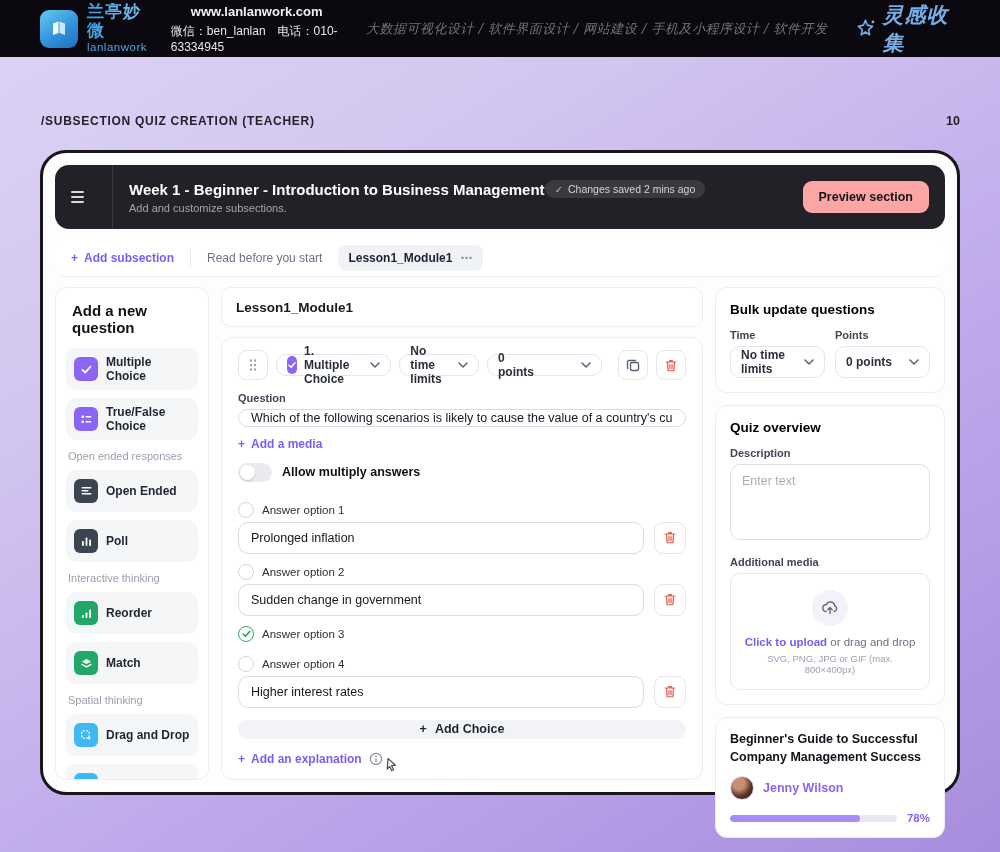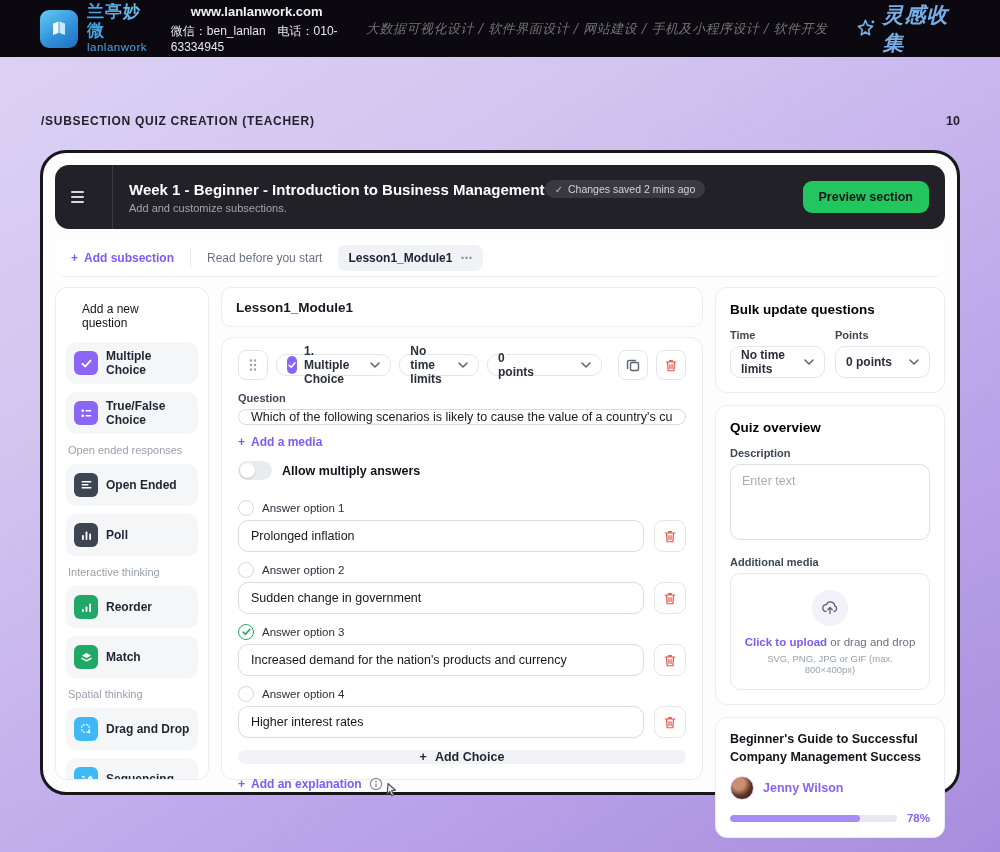--- a/index.html
+++ b/index.html
@@ -37,37 +37,37 @@
   .win-header { height:64px; flex:0 0 auto; background:#222127; border-radius:14px; display:flex; align-items:center; padding:0 16px; }
   .burger-wrap { width:42px; align-self:stretch; display:flex; align-items:center; border-right:1px solid #3b3a41; }
   .burger { display:flex; flex-direction:column; gap:3px; }
   .burger i { display:block; width:13px; height:2px; background:#d8d8dc; border-radius:1px; }
   .wh-text { margin-left:16px; }
   .wh-row { display:flex; align-items:center; }
   .wh-title { font-size:15px; font-weight:700; color:#ffffff; }
   .saved-badge { background:#3a393f; border-radius:999px; padding:3px 10px; font-size:10.5px; color:#d2d2d8; display:flex; align-items:center; gap:5px; }
   .saved-badge .chk { color:#b9b9c0; font-size:10px; }
   .wh-sub { font-size:11px; color:#a5a5ad; margin-top:4px; }
-  .preview-btn { margin-left:auto; background:#22c55e; color:#17161b; font-size:12.5px; font-weight:700;
+  .preview-btn { margin-left:auto; background:#fca5a5; color:#17161b; font-size:12.5px; font-weight:700;
     border:none; border-radius:9px; padding:9px 16px; cursor:pointer; }
   
   .tabstrip { height:38px; flex:0 0 auto; background:#ffffff; border-radius:10px; display:flex; align-items:center;
     padding:0 16px; gap:16px; border-bottom:1px solid #eef0f4; }
   .add-sub { display:flex; align-items:center; gap:6px; font-size:12px; font-weight:700; color:#7d5cf5; cursor:pointer; }
   .tab-divider { width:1px; height:18px; background:#e8eaef; }
   .tab-read { font-size:12px; color:#6b7280; cursor:pointer; }
   .tab-active { background:#f1f2f6; border-radius:8px; padding:6px 10px; display:flex; align-items:center; gap:8px;
     font-size:12px; font-weight:700; color:#1c2230; cursor:pointer; }
   .tab-more { color:#8b93a1; font-weight:700; letter-spacing:1px; }
   
   .content { display:flex; gap:12px; flex:1; min-height:0; }
   .card { background:#ffffff; border:1px solid #ecedf2; border-radius:12px; }
   .left-col { width:154px; flex:0 0 auto; }
   .palette { height:100%; padding:12px 10px; overflow:hidden; }
-  .palette-title { font-size:12px; font-weight:400; color:#10131a; margin:2px 16px 12px; }
+  .palette-title { font-size:15px; font-weight:700; color:#10131a; margin:2px 6px 12px; }
   .pal-label { font-size:11px; color:#99a0ac; margin:10px 2px 8px; }
   .pal-btn { display:flex; align-items:center; gap:8px; background:#f5f6f8; border-radius:10px; height:42px;
     padding:0 8px; margin-bottom:8px; cursor:pointer; }
   .pal-btn span.lbl { font-size:12px; font-weight:600; color:#1f2430; }
   .tile { width:24px; height:24px; border-radius:6px; display:flex; align-items:center; justify-content:center; flex:0 0 auto; }
   .tile.purple { background:#8b66f6; } .tile.slate { background:#3d4452; }
   .tile.green { background:#21a868; } .tile.blue { background:#3eb9f5; }
   
   .main-col { flex:1; display:flex; flex-direction:column; gap:10px; min-width:0; }
   .section-title-card { height:40px; flex:0 0 auto; display:flex; align-items:center; padding:0 14px;
@@ -402,28 +402,20 @@
 
         <div class="opt">
           <div class="opt-head">
             <span class="radio correct">
               <svg width="9" height="8" viewBox="0 0 9 8">
                   <path d="M1.2 4.2 L3.4 6.3 L7.8 1.4" fill="none" stroke="#28a868" stroke-width="1.6" stroke-linecap="round" stroke-linejoin="round"></path>
                 </svg>
             </span>
             <span class="opt-label">Answer option 3</span>
           </div>
-          <div class="opt-body">
-            <input class="text-input" value="Increased demand for the nation's products and currency" style="">
-            <span class="trash-btn">
-                <svg width="14" height="15" viewBox="0 0 16 17">
-                  <path d="M2.5 4.5 h11 M6.5 4.5 V3 h3 v1.5 M4 4.5 l.7 10 h6.6 l.7-10 M6.8 7.5 v4.5 M9.2 7.5 v4.5" fill="none" stroke="#e4584a" stroke-width="1.4" stroke-linecap="round" stroke-linejoin="round"></path>
-                </svg>
-              </span>
-          </div>
         </div>
 
         <div class="opt">
           <div class="opt-head">
             <span class="radio"></span>
             <span class="opt-label">Answer option 4</span>
           </div>
           <div class="opt-body">
             <input class="text-input" value="Higher interest rates" style="">
             <span class="trash-btn">

